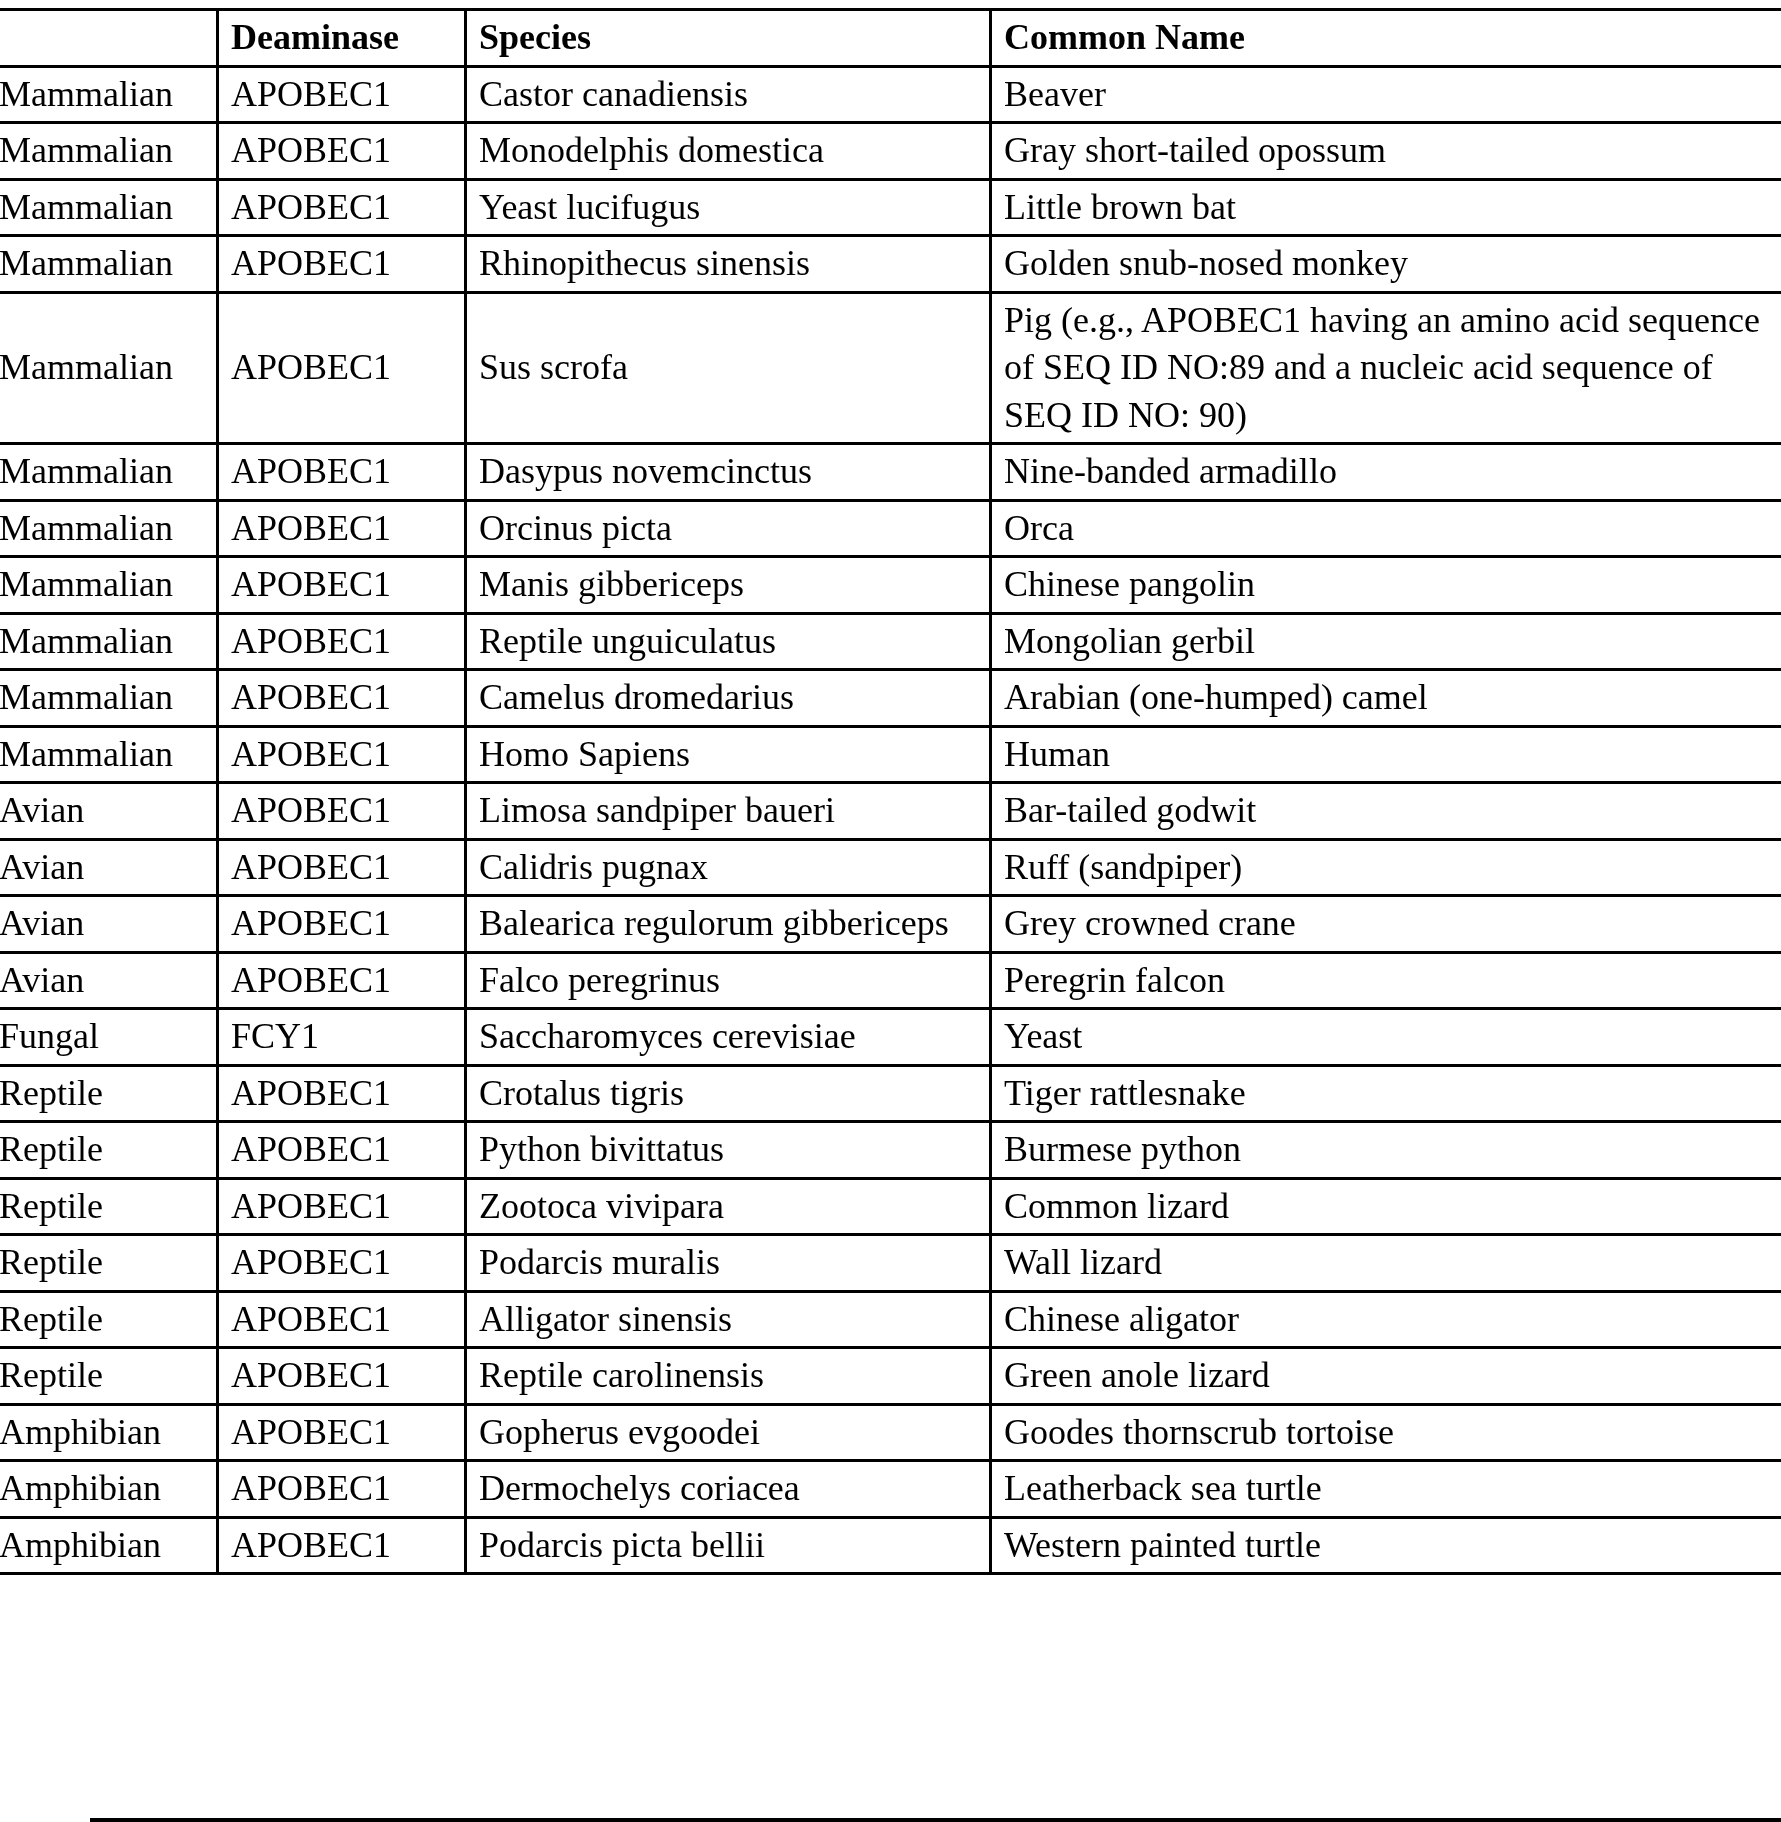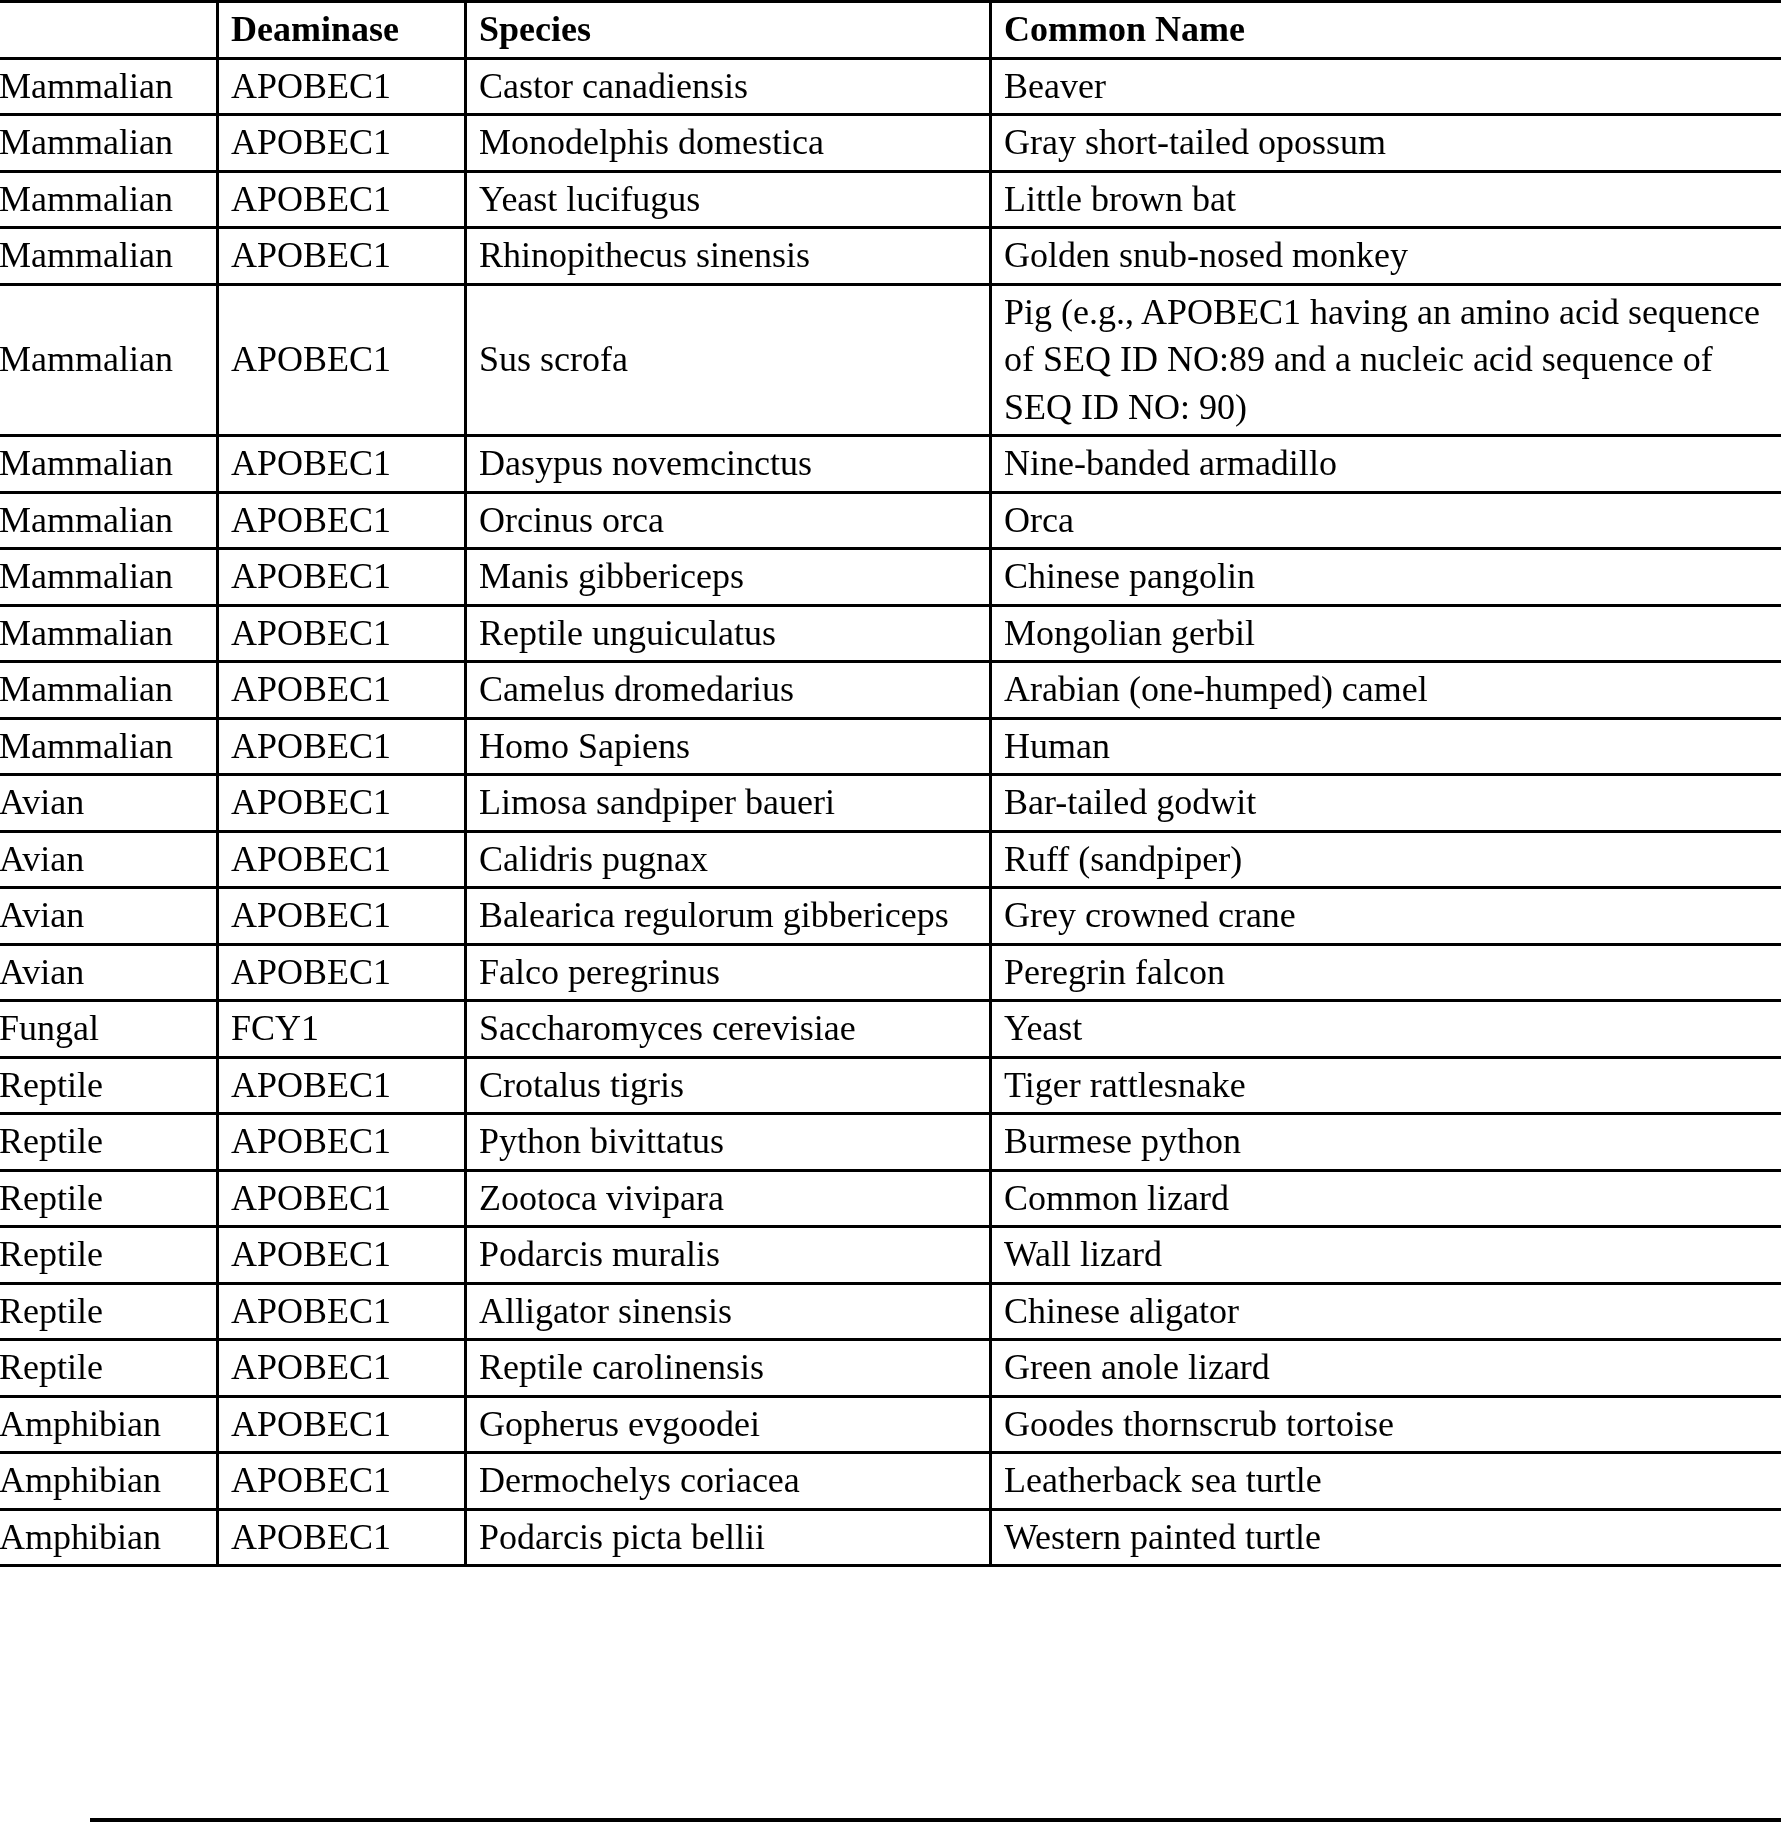--- a/index.html
+++ b/index.html
@@ -12,20 +12,21 @@
     font-family: "Liberation Serif", "DejaVu Serif", serif;
     color: #000000;
     width: 1781px;
   }
   .page {
     position: relative;
     width: 1781px;
     min-height: 1822px;
     background: #ffffff;
     box-sizing: border-box;
+    padding-top: 8px;
     border-radius: 22px;
   }
   table.species-table {
     border-collapse: collapse;
     table-layout: fixed;
     width: 1800px;
     margin-left: -16px; 
     font-size: 36px;
     line-height: 1.32;
   }
@@ -107,21 +108,21 @@
         </tr>
         <tr>
           <td>Mammalian</td>
           <td>APOBEC1</td>
           <td>Dasypus novemcinctus</td>
           <td>Nine-banded armadillo</td>
         </tr>
         <tr>
           <td>Mammalian</td>
           <td>APOBEC1</td>
-          <td>Orcinus orca</td>
+          <td>Orcinus picta</td>
           <td>Orca</td>
         </tr>
         <tr>
           <td>Mammalian</td>
           <td>APOBEC1</td>
           <td>Manis gibbericeps</td>
           <td>Chinese pangolin</td>
         </tr>
         <tr>
           <td>Mammalian</td>

